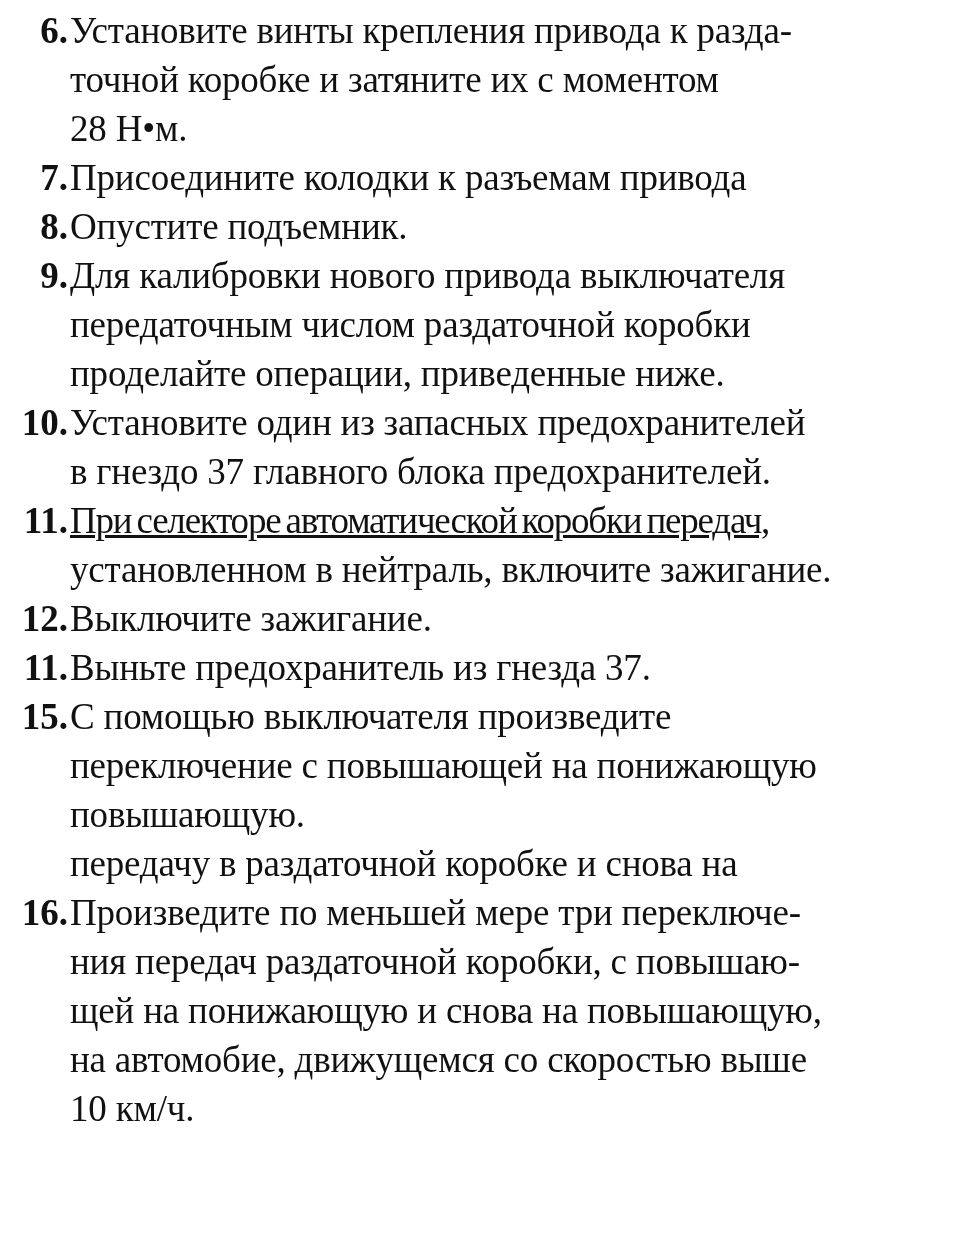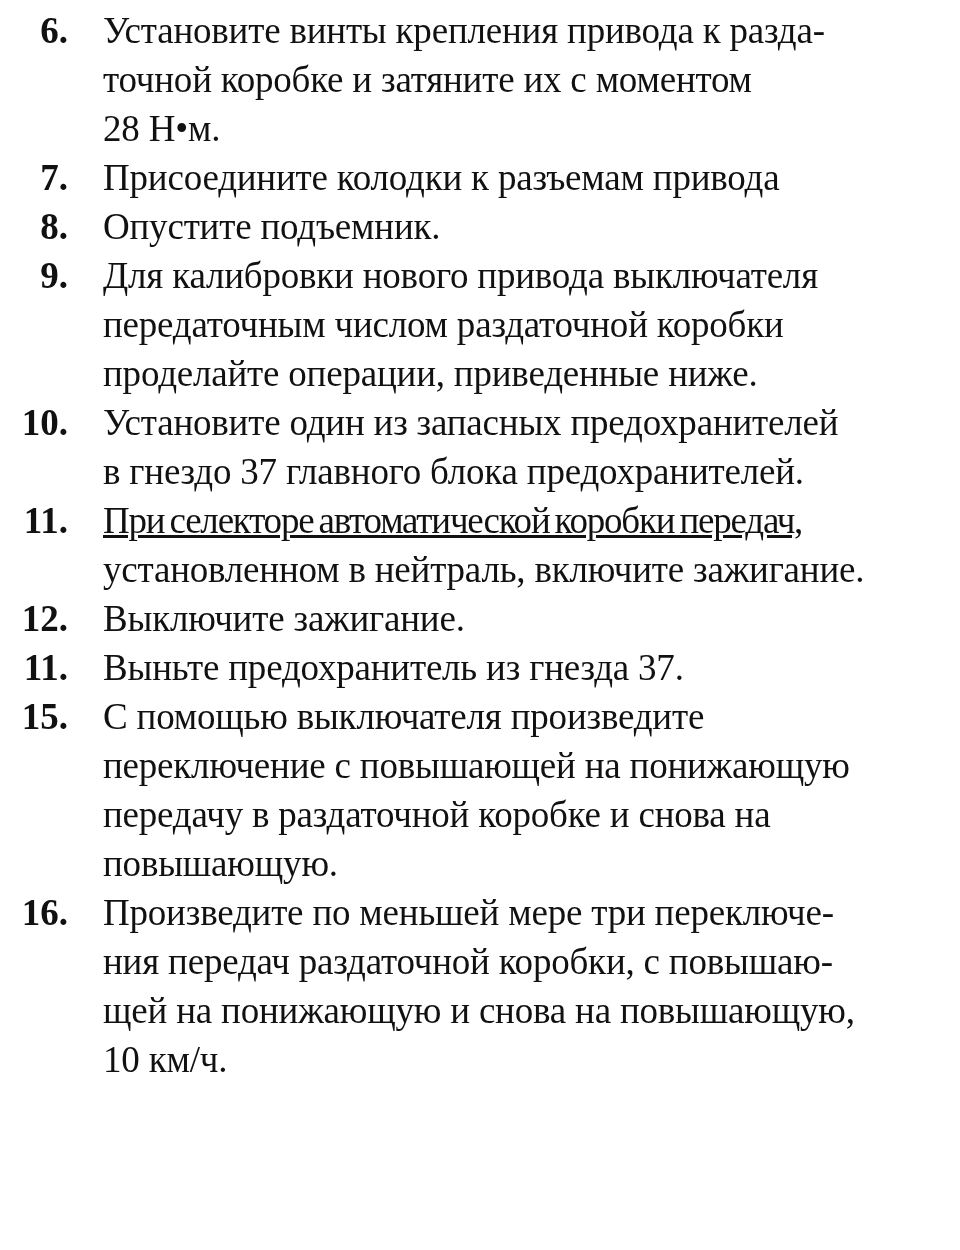--- a/index.html
+++ b/index.html
@@ -29,21 +29,21 @@
       position: absolute;
       left: 0;
       width: 68px;
       text-align: right;
       font-weight: bold;
       font-size: 37px;
       line-height: 49px;
       top: 0;
     }
     .step-lines {
-      margin-left: 103px;
+      margin-left: 70px;
     }
     .line {
       display: block;
       font-size: 37px;
       line-height: 49px;
       white-space: nowrap;
       letter-spacing: -0.2px;
     }
     .line.tight {
       letter-spacing: -1.2px;
@@ -117,28 +117,29 @@
       <span class="line">Выньте предохранитель из гнезда 37.</span>
     </div>
   </div>
 
 
   <div class="step">
     <span class="step-number">15.</span>
     <div class="step-lines">
       <span class="line">С помощью выключателя произведите</span>
       <span class="line">переключение с повышающей на понижающую</span>
+      <span class="line">повышающую.</span>
       <span class="line">передачу в раздаточной коробке и снова на</span>
-      <span class="line">повышающую.</span>
     </div>
   </div>
 
   <div class="step">
     <span class="step-number">16.</span>
     <div class="step-lines">
       <span class="line">Произведите по меньшей мере три переключе-</span>
       <span class="line">ния передач раздаточной коробки, с повышаю-</span>
       <span class="line">щей на понижающую и снова на повышающую,</span>
+      <span class="line">на автомобие, движущемся со скоростью выше</span>
       <span class="line">10 км/ч.</span>
     </div>
   </div>
 
 </div>
 
 </body></html>

